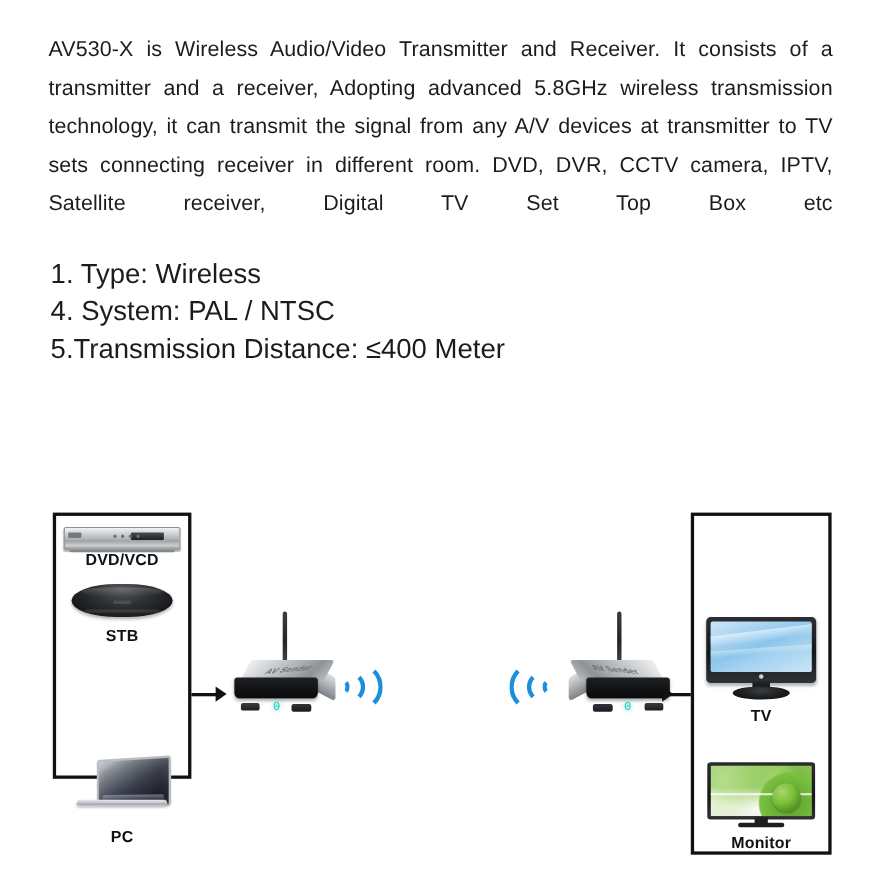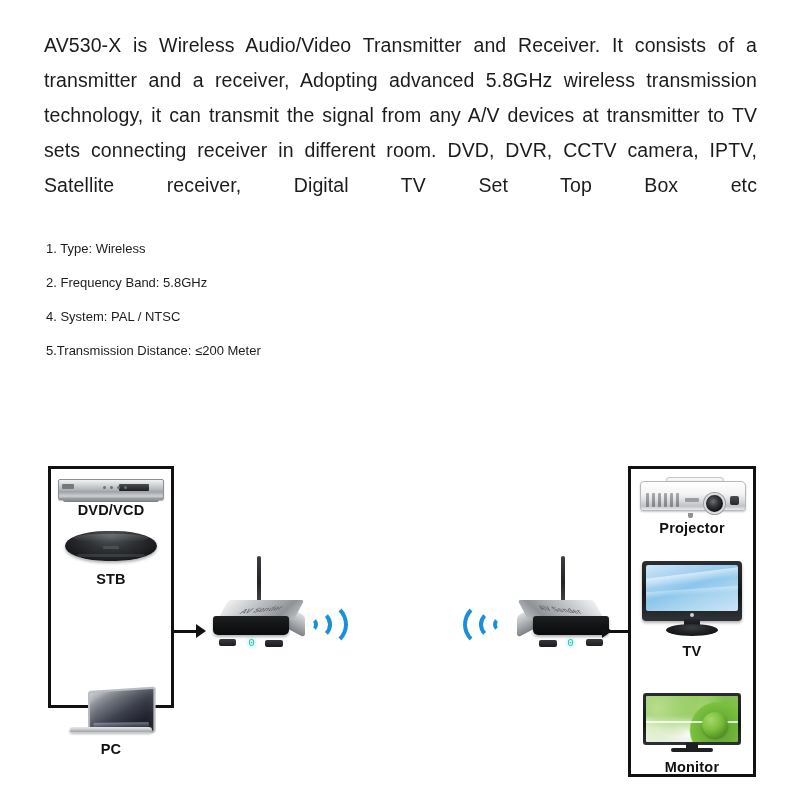--- a/index.html
+++ b/index.html
@@ -37,21 +37,21 @@
   }
 
   
   #spec-list {
     position: absolute;
     left: 46px;
     top: 232px;
     width: 520px;
   }
   .spec-item {
-    font-size: 13px;
+    font-size: 25px;
     line-height: 34px;
     white-space: pre;
     color: #1c1c1c;
   }
 
   
   #diagram {
     position: absolute;
     left: 0;
     top: 0;
@@ -420,23 +420,22 @@
     border-left: 10px solid #111;
   }
 </style>
 </head>
 <body>
 
 <p id="intro-paragraph">AV530-X is Wireless Audio/Video Transmitter and Receiver. It consists of a transmitter and a receiver, Adopting advanced 5.8GHz wireless transmission technology, it can transmit the signal from any A/V devices at transmitter to TV sets connecting receiver in different room. DVD, DVR, CCTV camera, IPTV, Satellite receiver, Digital TV Set Top Box etc</p>
 
 <div id="spec-list">
   <div class="spec-item">1. Type: Wireless</div>
-  <div class="spec-item">2. Frequency Band: 5.8GHz</div>
   <div class="spec-item">4. System: PAL / NTSC</div>
-  <div class="spec-item">5.Transmission Distance: ≤200 Meter</div>
+  <div class="spec-item">5.Transmission Distance: ≤400 Meter</div>
 </div>
 
 <div id="diagram">
 
   <div class="panel" id="source-panel">
 
     <div class="device-slot" style="top:10px;">
       <div class="device-art dvd-body">
         <div class="dvd-tray"></div>
         <div class="dvd-dots">
@@ -456,46 +455,26 @@
       </div>
       <div class="device-label" style="margin-top:10px;">STB</div>
     </div>
 
 
     <div class="device-slot" style="top:222px;">
       <div class="device-art pc-wrap">
         <div class="pc-screen"></div>
         <div class="pc-base"></div>
       </div>
-      <div class="device-label" style="margin-top:2px;">PC</div>
+      <div class="device-label" style="margin-top:14px;">PC</div>
     </div>
   </div>
 
   <div class="panel" id="display-panel">
 
-    <div class="device-slot" style="top:8px;">
-      <div class="device-art proj-wrap">
-        <div class="proj-top"></div>
-        <div class="proj-body">
-          <div class="proj-vents">
-            <i style="left:0"></i>
-              <i style="left:6px"></i>
-              <i style="left:12px"></i>
-            <i style="left:18px"></i>
-              <i style="left:24px"></i>
-              <i style="left:30px"></i>
-          </div>
-          <div class="proj-logo"></div>
-          <div class="proj-lens"></div>
-          <div class="proj-btn"></div>
-        </div>
-        <div class="proj-foot"></div>
-      </div>
-      <div class="device-label" style="margin-top:5px;">Projector</div>
-    </div>
 
     <div class="device-slot" style="top:224px;">
       <div class="device-art mon-wrap">
         <div class="mon-frame">
           <div class="mon-screen">
             <div class="mon-band"></div>
             <div class="mon-apple"></div>
           </div>
         </div>
         <div class="mon-neck"></div>

